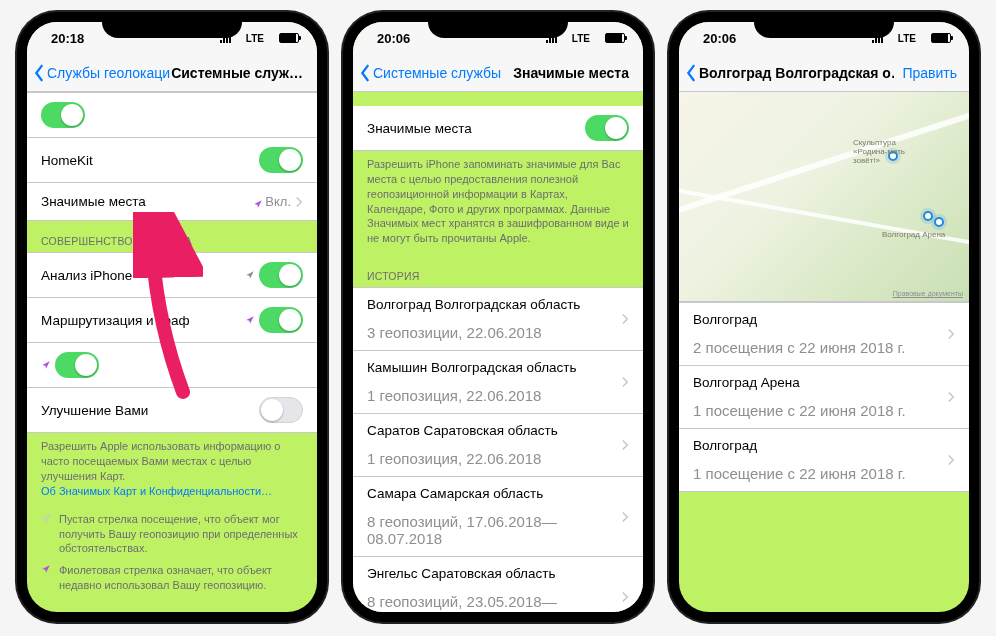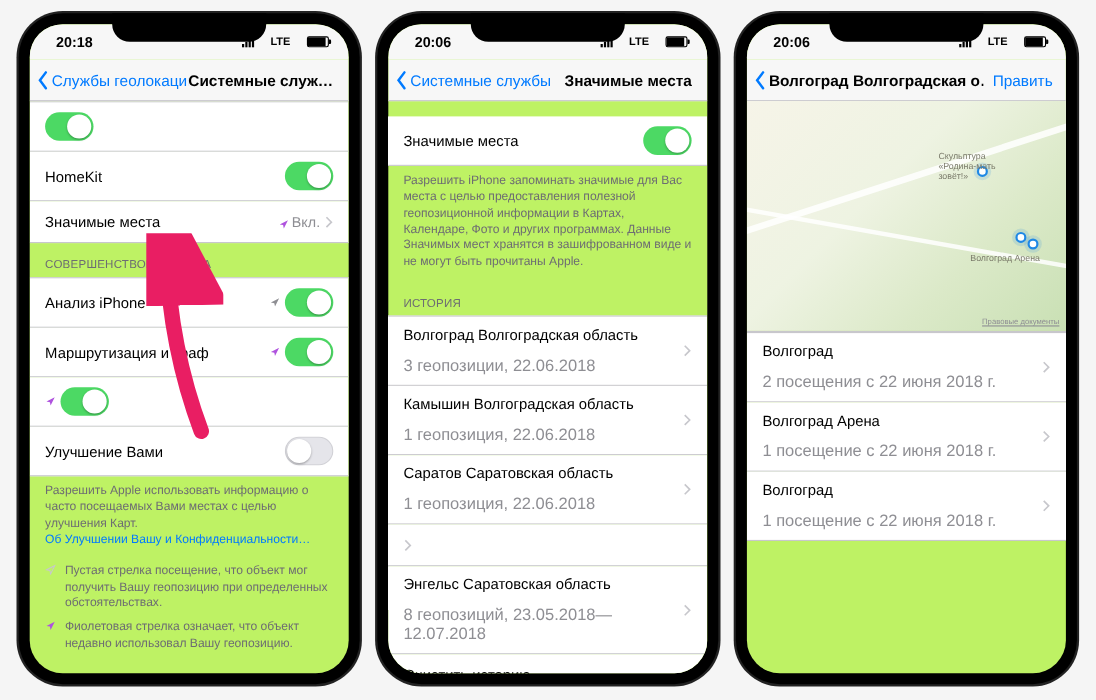--- a/index.html
+++ b/index.html
@@ -211,21 +211,21 @@
             <span class="toggle on"></span>
           </div>
           <div class="cell">
             <span class="label">Улучшение Вами</span>
             <span class="value"></span>
             <span class="toggle off"></span>
           </div>
         </div>
       <div class="footer">
         <span>Разрешить Apple использовать информацию о часто посещаемых Вами местах с целью улучшения Карт.</span>
-        <br><a href="#">Об Улучшении Вашу и Конфиденциальности…</a>
+        <br><a href="#">Об Значимых Карт и Конфиденциальности…</a>
       </div>
       <div id="p1legend">
           <div class="legend-item">
             <svg class="arrow-ic" viewBox="0 0 16 16">
               <path d="M2 8 L14 2 L8 14 L7 9 Z" fill="none" stroke="#c7c7cc" stroke-width="1.5"></path>
             </svg>
             <span>Пустая стрелка посещение, что объект мог получить Вашу геопозицию при определенных обстоятельствах.</span>
           </div>
           <div class="legend-item">
             <svg class="arrow-ic" viewBox="0 0 16 16">
@@ -304,20 +304,24 @@
           <div class="cell">
             <div class="label">
               <div>Саратов Саратовская область</div>
               <div class="sub">1 геопозиция, 22.06.2018</div>
             </div>
             <svg class="chevron" viewBox="0 0 10 16">
               <path d="M2 2 L8 8 L2 14"></path>
             </svg>
           </div>
           <div class="cell">
+            <div class="label">
+              <div>Самара Самарская область</div>
+              <div class="sub">8 геопозиций, 17.06.2018—08.07.2018</div>
+            </div>
             <svg class="chevron" viewBox="0 0 10 16">
               <path d="M2 2 L8 8 L2 14"></path>
             </svg>
           </div>
           <div class="cell">
             <div class="label">
               <div>Энгельс Саратовская область</div>
               <div class="sub">8 геопозиций, 23.05.2018—12.07.2018</div>
             </div>
             <svg class="chevron" viewBox="0 0 10 16">

